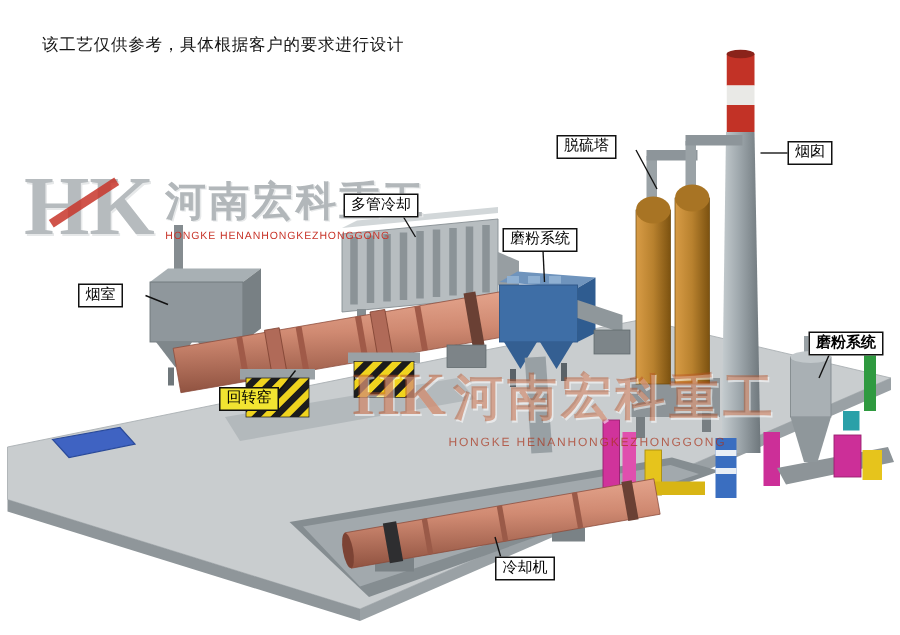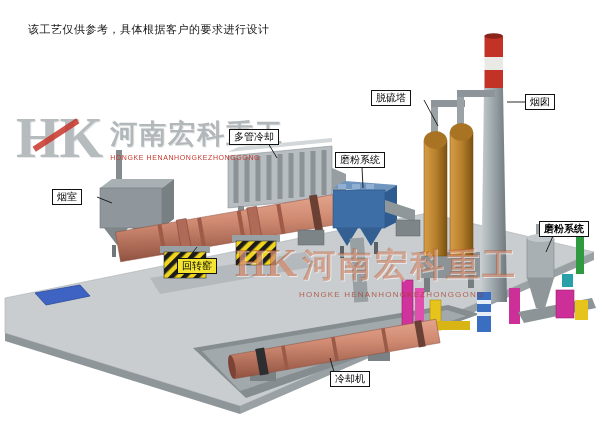--- a/index.html
+++ b/index.html
@@ -219,16 +219,16 @@
     </div>
     <div class="wm-c-en">HONGKE HENANHONGKEZHONGGONG</div>
   </div>
 
   <div class="eq-label" style="left:52px;top:189px;">烟室</div>
   <div class="eq-label" style="left:229px;top:129px;">多管冷却</div>
   <div class="eq-label" style="left:335px;top:152px;">磨粉系统</div>
   <div class="eq-label" style="left:371px;top:90px;">脱硫塔</div>
   <div class="eq-label" style="left:525px;top:94px;">烟囱</div>
   <div class="eq-label" style="left:539px;top:221px;font-weight:bold;">磨粉系统</div>
-  <div class="eq-label eq-label--yellow" style="left:177px;top:258px;">回转窑</div>
+  <div class="eq-label eq-label--yellow" style="left:146px;top:258px;">回转窑</div>
   <div class="eq-label" style="left:330px;top:371px;">冷却机</div>
 
 </div>
 
 </body></html>

